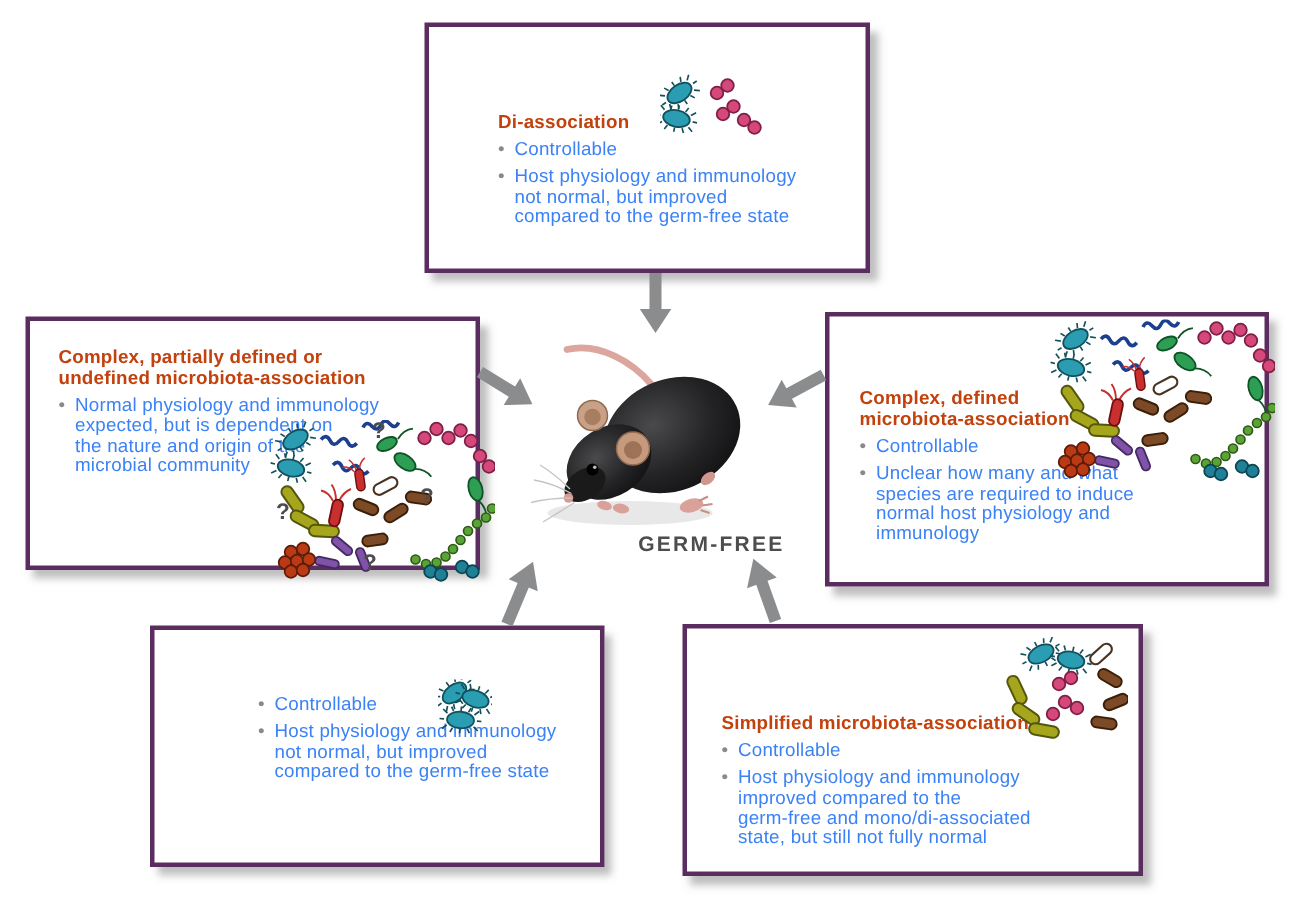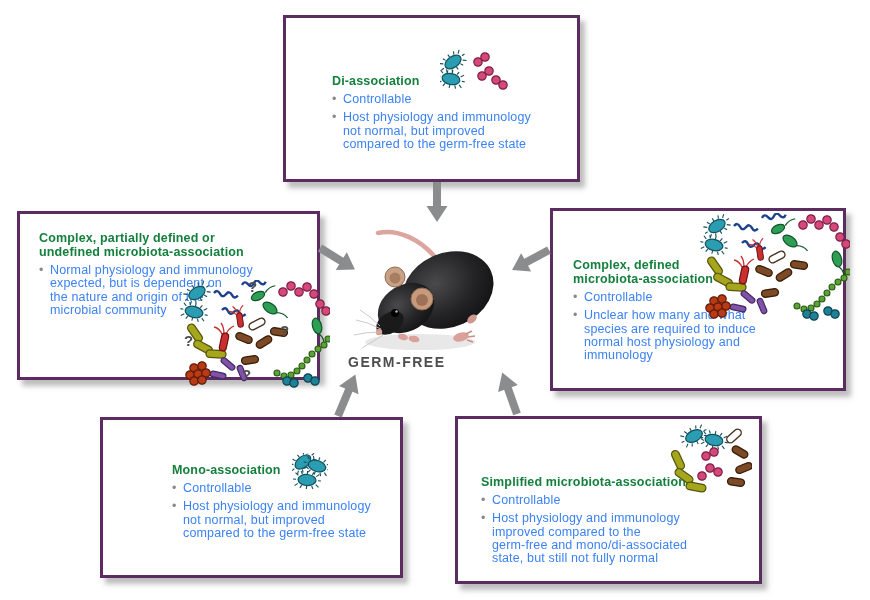--- a/index.html
+++ b/index.html
@@ -6,32 +6,32 @@
   html,body{margin:0;padding:0;background:#ffffff;}
   #canvas{
     position:relative;width:870px;height:600px;background:#ffffff;overflow:hidden;
     font-family:"Liberation Sans", sans-serif;
   }
   .card{
     position:absolute;background:#ffffff;border:3px solid #5b2c5f;box-sizing:border-box;
     box-shadow:5px 6px 5px rgba(125,125,125,.5);
   }
   .card-title{
-    font-size:12.5px;font-weight:bold;color:#15803d;line-height:1.12;
+    font-size:12.5px;font-weight:bold;color:#c2410c;line-height:1.12;
     letter-spacing:.15px;margin:0 0 5px 0;white-space:pre-line;
   }
   .bullets{list-style:none;margin:0;padding:0;}
   .bullets li{
     position:relative;padding-left:11px;margin:0 0 5px 0;
     font-size:12.5px;color:#3b82f6;line-height:1.06;letter-spacing:.15px;white-space:pre-line;
   }
   .bullets li::before{content:"\2022";position:absolute;left:0;top:0;color:#87898c;}
   .cluster{position:absolute;}
   #germ-label{
-    position:absolute;left:348px;top:354px;width:175px;text-align:left;
+    position:absolute;left:348px;top:354px;width:175px;text-align:right;
     font-size:14px;font-weight:bold;letter-spacing:1.5px;color:#4d4d4f;
   }
   #mouse-svg{position:absolute;left:348px;top:220px;}
   #arrow-layer{position:absolute;left:0;top:0;pointer-events:none;}
   .qmark{font-family:"Liberation Sans",sans-serif;font-size:15px;font-weight:bold;fill:#4d4d4f;}
 </style>
 </head>
 <body>
 
 <div id="canvas">
@@ -195,21 +195,20 @@
 species are required to induce
 normal host physiology and
 immunology</li>
     </ul>
     <svg class="cluster" style="left:147px;top:2px;" width="150" height="110" viewBox="0 0 150 110">
       <use href="#bigcluster"></use>
     </svg>
   </div>
 
   <div class="card" style="left:100px;top:417px;width:303px;height:161px;padding:43px 8px 0 69px;">
-    <h3 class="card-title">Mono-association</h3>
     <ul class="bullets">
       <li>Controllable</li>
       <li>Host physiology and immunology
 not normal, but improved
 compared to the germ-free state</li>
     </ul>
     <svg class="cluster" style="left:189px;top:33px;" width="36" height="36" viewBox="0 0 36 36">
       <use href="#tealb" fill="#2a9db2" stroke="#12505c" transform="translate(11,9) rotate(-38)"></use>
       <use href="#tealb" fill="#2a9db2" stroke="#12505c" transform="translate(25,13) rotate(18)"></use>
       <use href="#tealb" fill="#2a9db2" stroke="#12505c" transform="translate(15,27) rotate(4)"></use>

